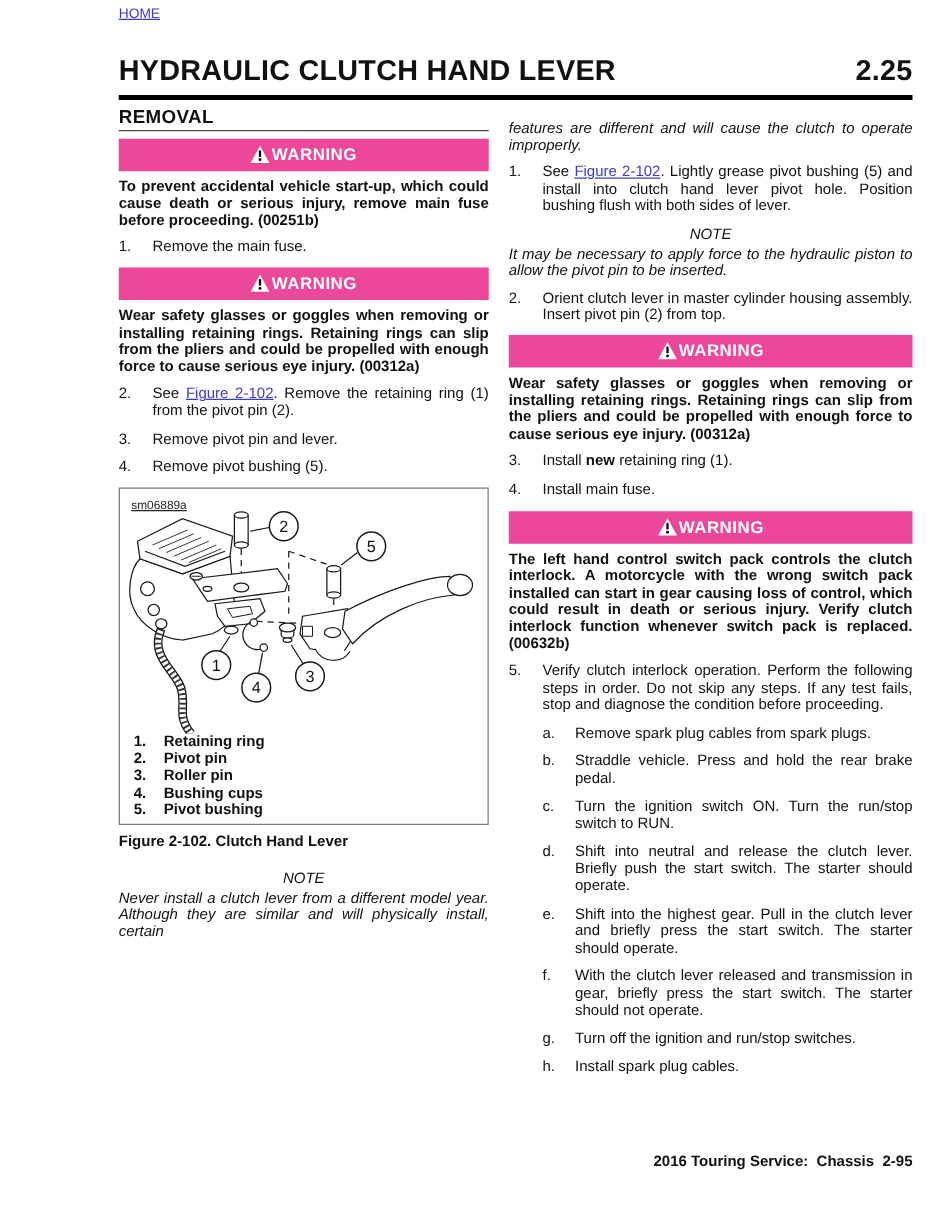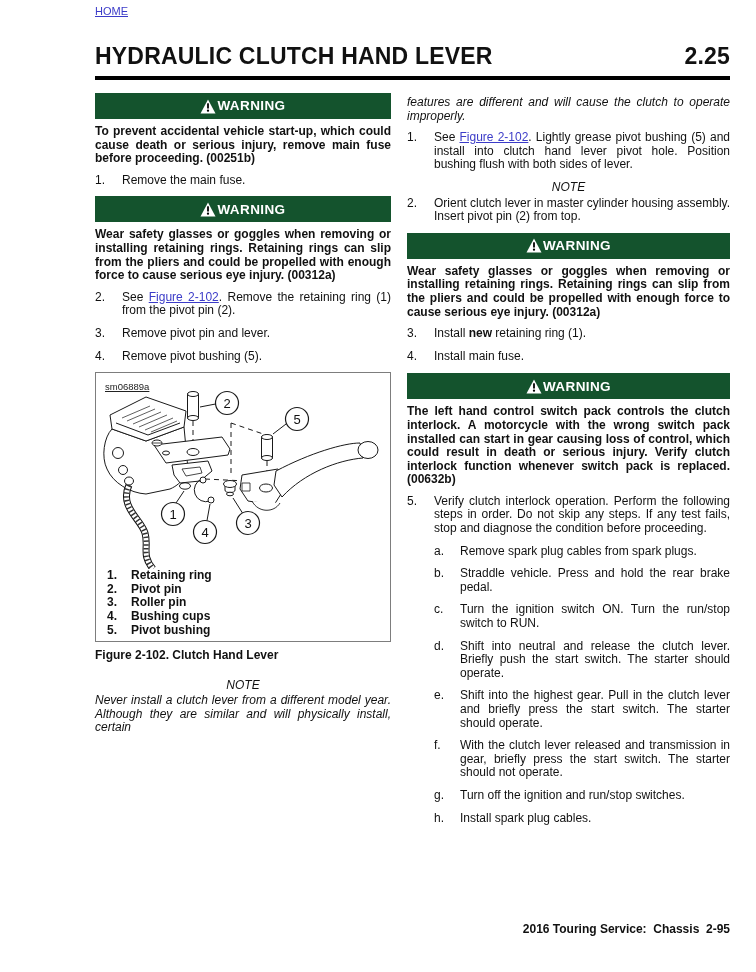--- a/index.html
+++ b/index.html
@@ -22,21 +22,21 @@
 
   .col { position:absolute; font-size:12px; line-height:13.6px; }
   .col-left  { left:95px;  top:87px; width:296px; }
   .col-right { left:407px; top:96px; width:323px; }
 
   .section-heading {
     font-size:15px; font-weight:bold; letter-spacing:0.3px;
     padding-bottom:3px; border-bottom:1px solid #4a4a4a; margin-bottom:6px;
   }
   .warn-banner {
-    background:#14532d; color:#fff; height:26px; margin-top:8px; margin-bottom:6px;
+    background:#ec4899; color:#fff; height:26px; margin-top:8px; margin-bottom:6px;
     display:flex; align-items:center; justify-content:center;
     font-weight:bold; font-size:13.5px; letter-spacing:0.4px;
   }
   .warn-banner svg { display:block; margin-right:1px; }
   .warn-text { font-weight:bold; text-align:justify; margin-bottom:8px; }
 
   .step { display:flex; margin-bottom:9px; }
   .step-num { flex:0 0 27px; }
   .step-body { flex:1; text-align:justify; }
 
@@ -71,20 +71,21 @@
   <a class="home-link">HOME</a>
 
   <div class="title-row">
     <span>HYDRAULIC CLUTCH HAND LEVER</span>
     <span>2.25</span>
   </div>
   <div class="title-rule"></div>
 
   <div class="col col-left">
 
+    <div class="section-heading">REMOVAL</div>
 
     <div class="warn-banner" style="margin-top:6px;">
       <svg width="16" height="15" viewBox="0 0 16 15">
         <path d="M8 0.6 L15.5 14.4 H0.5 Z" fill="#ffffff"></path>
         <rect x="7.1" y="4.3" width="1.8" height="5.2" fill="#000000"></rect>
         <circle cx="8" cy="11.7" r="1.15" fill="#000000"></circle>
       </svg>
       <span>WARNING</span>
     </div>
     <div class="warn-text">To prevent accidental vehicle start-up, which could cause death or serious injury, remove main fuse before proceeding. (00251b)</div>
@@ -240,20 +241,21 @@
   <div class="col col-right">
 
     <div class="note-text">features are different and will cause the clutch to operate improperly.</div>
 
     <div class="step">
       <span class="step-num">1.</span>
       <span class="step-body"><span>See </span><a class="doc-link">Figure 2-102</a><span>. Lightly grease pivot bushing (5) and install into clutch hand lever pivot hole. Position bushing flush with both sides of lever.</span></span>
     </div>
 
     <div class="note-label">NOTE</div>
+    <div class="note-text">It may be necessary to apply force to the hydraulic piston to allow the pivot pin to be inserted.</div>
 
     <div class="step">
       <span class="step-num">2.</span>
       <span class="step-body">Orient clutch lever in master cylinder housing assembly. Insert pivot pin (2) from top.</span>
     </div>
 
     <div class="warn-banner">
       <svg width="16" height="15" viewBox="0 0 16 15">
         <path d="M8 0.6 L15.5 14.4 H0.5 Z" fill="#ffffff"></path>
         <rect x="7.1" y="4.3" width="1.8" height="5.2" fill="#000000"></rect>

